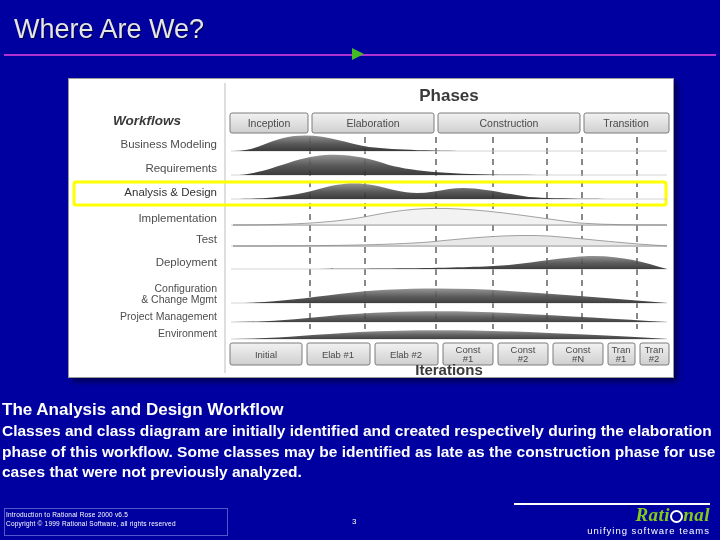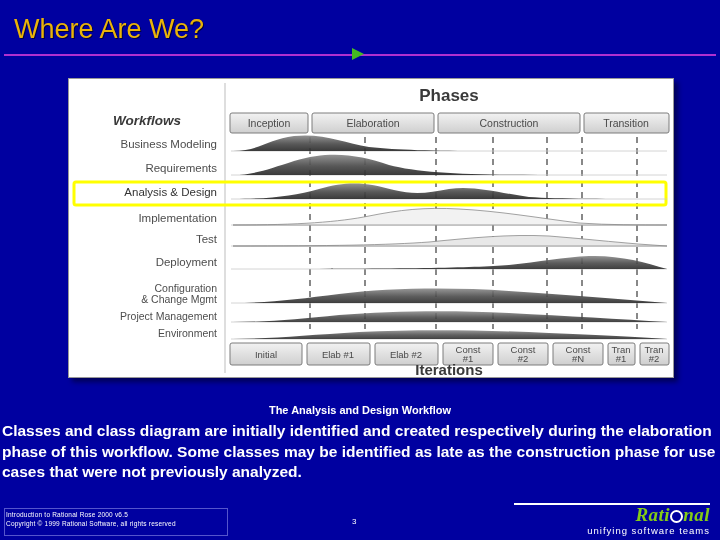--- a/index.html
+++ b/index.html
@@ -5,21 +5,21 @@
   html,body{margin:0;padding:0;}
   body{
     width:720px;height:540px;overflow:hidden;
     background:#0000a0;
     font-family:"Liberation Sans", sans-serif;
     position:relative;
   }
   
   .title{
     position:absolute;left:14px;top:14px;
-    font-size:27px;color:#eab308;font-weight:normal;
+    font-size:27px;color:#e5e5e5;font-weight:normal;
     letter-spacing:0px;
     text-shadow:1px 1px 0 #000044;
   }
   .title-rule{
     position:absolute;left:4px;top:54px;width:712px;height:2px;
     background:#b030d0;
   }
   .title-arrow{
     position:absolute;left:352px;top:48px;width:0;height:0;
     border-left:12px solid #44bb22;
@@ -36,21 +36,21 @@
   }
   .diagram-inner{position:absolute;inset:0;}
   .diagram-inner svg{display:block;}
 
   
   .body-block{
     position:absolute;left:0px;top:400px;width:718px;
     color:#ffffff;
   }
   .body-head{
-    font-size:11px;font-weight:bold;line-height:20px;margin:0 0 1px 2px;text-align:center;
+    font-size:17px;font-weight:bold;line-height:20px;margin:0 0 1px 2px;
   }
   .body-para{
     font-size:15.5px;line-height:20.5px;margin:0 0 0 2px;
     color:#ffffff;font-weight:bold;
   }
 
   
   .footer-box{
     position:absolute;left:4px;top:508px;width:222px;height:26px;
     border:1px solid #5555cc;

